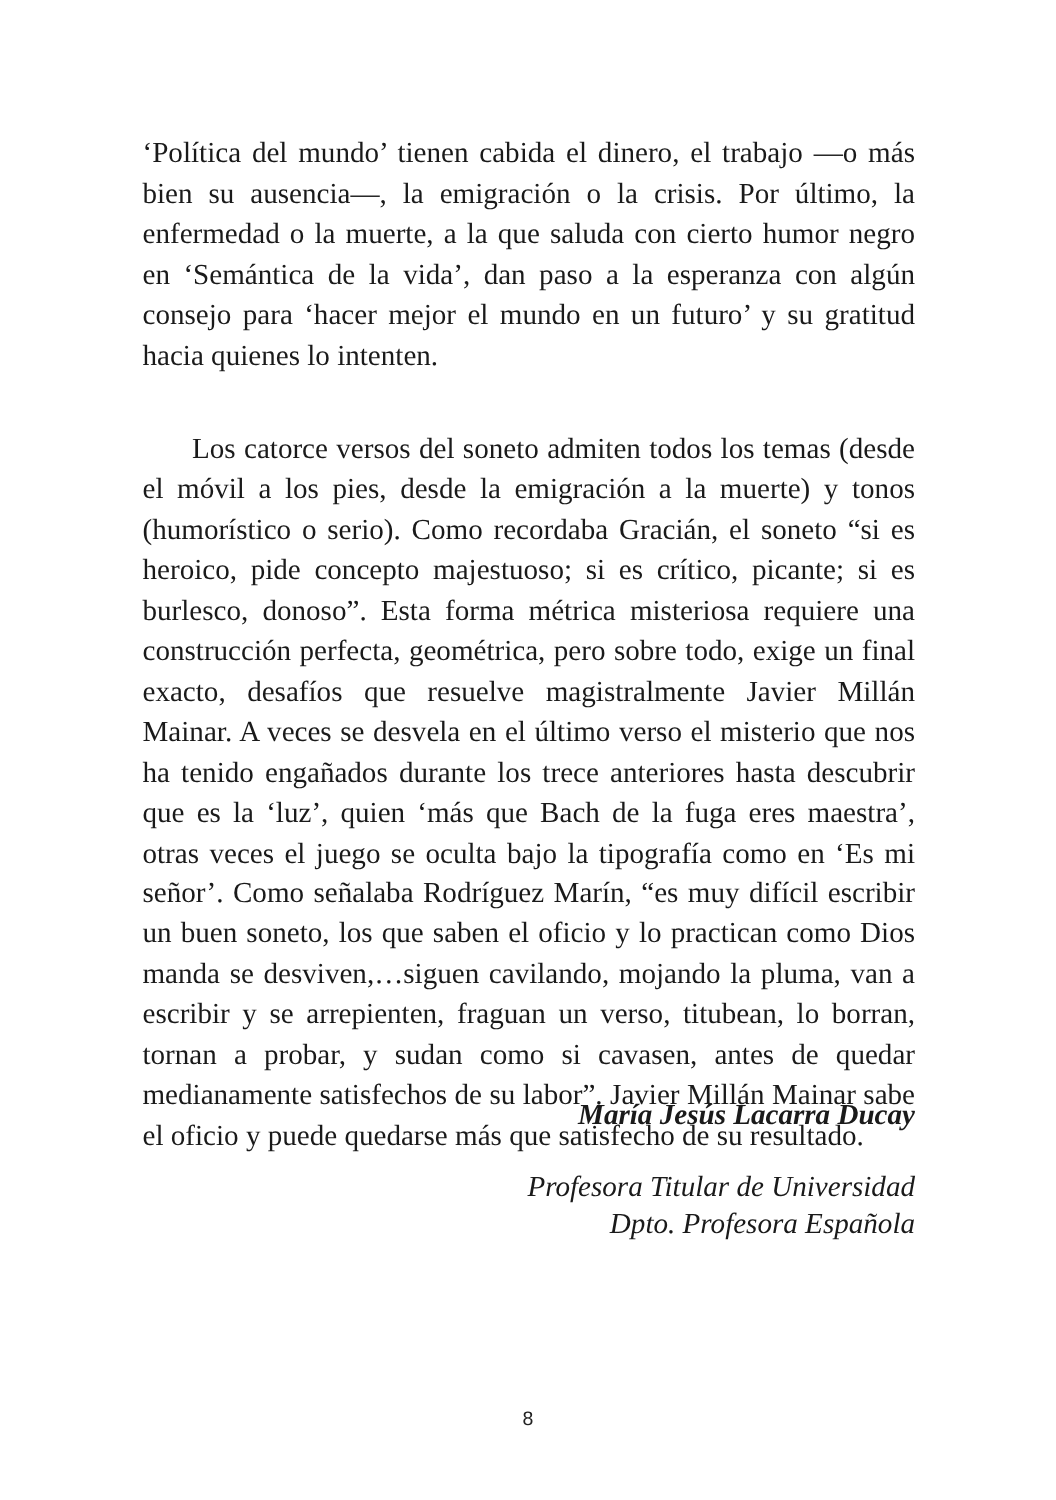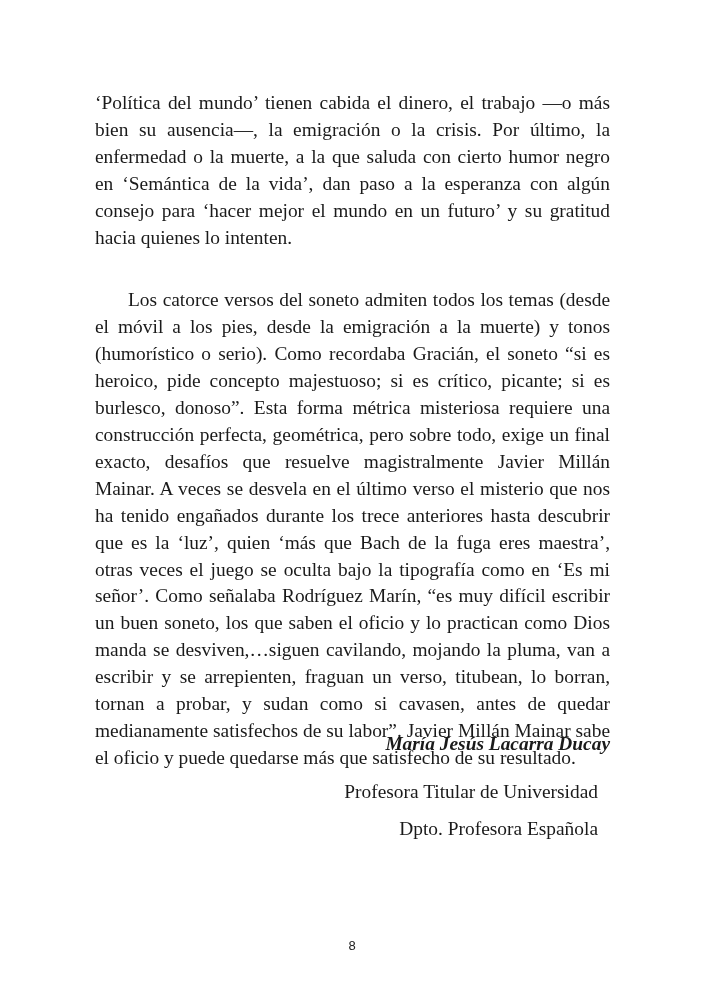--- a/index.html
+++ b/index.html
@@ -40,21 +40,22 @@
       text-align: right;
       font-size: 19.4px;
     }
     .sig-name {
       font-weight: bold;
       margin: 0 0 23px 0;
       line-height: 27px;
       font-style: italic;
     }
     .sig-line {
-      margin: 12px;
+      font-style: italic;
+      margin: 0;
       line-height: 24.5px;
     }
     .page-number {
       position: absolute;
       left: 0;
       width: 704px;
       top: 938px;
       text-align: center;
       font-family: "Liberation Sans", sans-serif;
       font-size: 13px;

